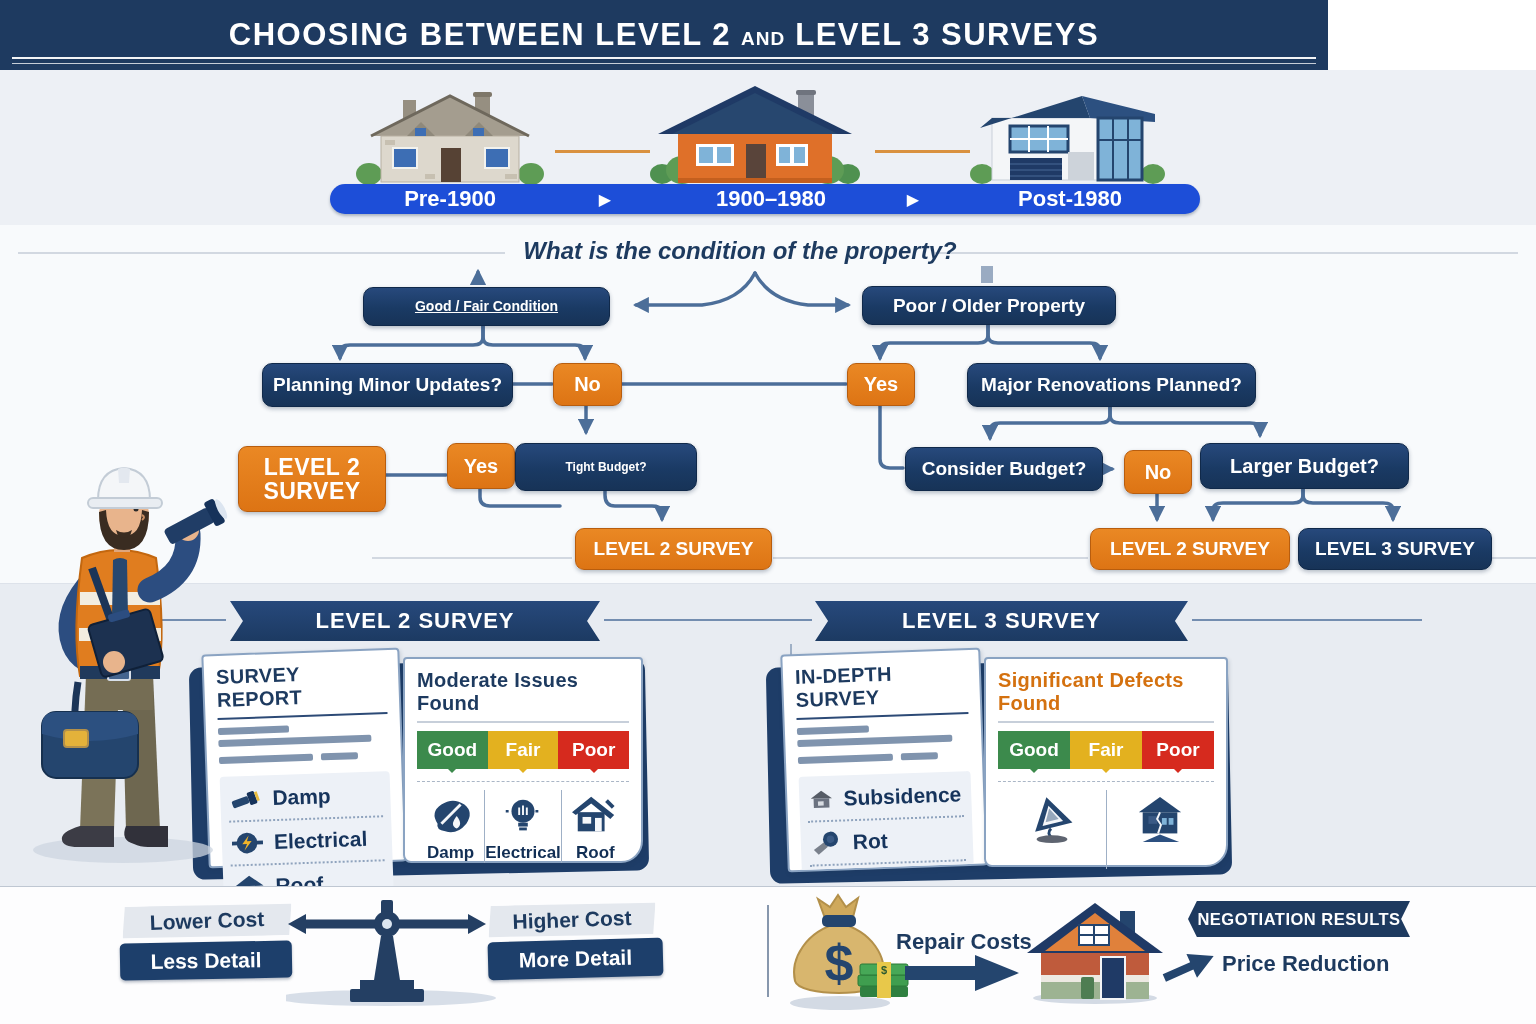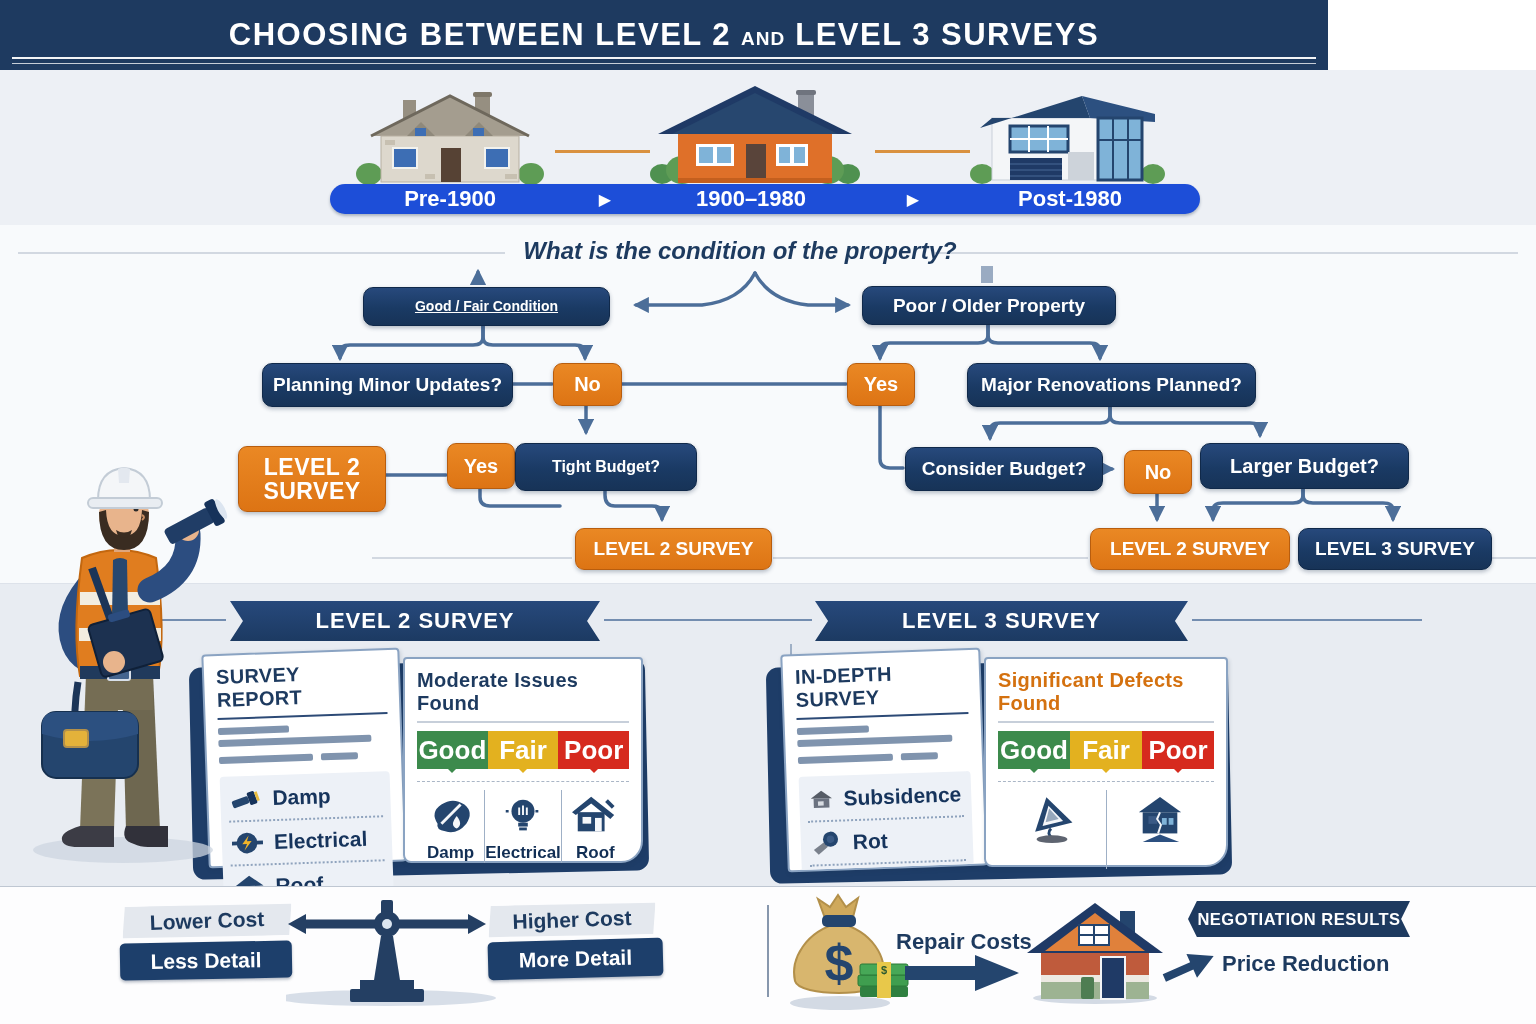--- a/index.html
+++ b/index.html
@@ -32,21 +32,21 @@
   .pg-title{font-weight:bold;color:#1D3A5F;font-size:20px;letter-spacing:.3px;}
   .pg-title.orange{color:#D4710F;}
   .pg-rule{height:0;border-top:2px solid #2C4A76;margin:6px 0 8px;}
   .pg-rule.light{border-top-color:#C7CFDA;}
   .gline{height:7px;background:#8094AE;border-radius:2px;margin:5px 0;}
   .item-panel{background:#EDF1F7;border-radius:4px;margin-top:8px;padding:2px 8px;}
   .item-row{display:flex;align-items:center;gap:10px;padding:8px 2px;border-bottom:2px dotted #8FA3BD;}
   .item-row:last-child{border-bottom:none;}
   .item-label{font-size:21px;font-weight:bold;color:#16345C;}
   .rate-bar{display:flex;height:38px;margin-top:8px;}
-  .rate-cell{flex:1;position:relative;display:flex;align-items:center;justify-content:center;color:#fff;font-weight:bold;font-size:26px;}
+  .rate-cell{flex:1;position:relative;display:flex;align-items:center;justify-content:center;color:#fff;font-weight:bold;font-size:19px;}
   .rate-cell::after{content:"";position:absolute;left:50%;bottom:-11px;transform:translateX(-50%);border:7px solid transparent;}
   .rc-good{background:#3C8A4C;}.rc-good::after{border-top-color:#3C8A4C;}
   .rc-fair{background:#E3B11F;}.rc-fair::after{border-top-color:#E3B11F;}
   .rc-poor{background:#D62A1E;}.rc-poor::after{border-top-color:#D62A1E;}
   .rate-underline{border-top:1.5px dashed #AAB6C6;margin-top:12px;}
   .issues-row{display:flex;margin-top:8px;}
   .issue-col{flex:1;display:flex;flex-direction:column;align-items:center;justify-content:flex-end;padding-top:4px;}
   .issue-col + .issue-col{border-left:1.5px solid #9FB0C6;}
   .issue-label{font-size:17px;font-weight:bold;color:#122F55;margin-top:5px;min-height:20px;}
   .vdivider{position:absolute;background:#9FB0C6;}
@@ -129,21 +129,21 @@
         <path d="M59 38 v26 M78 38 v26 M40 51 h58" stroke="#FFF" stroke-width="2"></path>
         <rect x="40" y="70" width="52" height="22" fill="#1F3A66"></rect>
           <path d="M40 76 h52 M40 82 h52 M40 88 h52" stroke="#33517E" stroke-width="2"></path>
         <rect x="98" y="64" width="26" height="28" fill="#CDD3DA"></rect>
       </svg>
     </div>
 
     <div class="abs tl-bar">
       <span class="tl-label" style="left:40px;width:160px;">Pre-1900</span>
       <span class="tl-sep" style="left:260px;width:30px;">▶</span>
-      <span class="tl-label" style="left:326px;width:190px;">1900–1980</span>
+      <span class="tl-label" style="left:346px;width:190px;">1900–1980</span>
       <span class="tl-sep" style="left:568px;width:30px;">▶</span>
       <span class="tl-label" style="left:650px;width:180px;">Post-1980</span>
     </div>
   </div>
 
   <div class="abs flow-sec">
     <svg class="abs" style="left:0;top:0;" width="1536" height="358" viewBox="0 0 1536 358">
       <defs>
         <marker id="ah" viewBox="0 0 10 10" refX="8" refY="5" markerWidth="4.6" markerHeight="4.6" orient="auto-start-reverse">
           <path d="M0,0 L10,5 L0,10 z" fill="#4C6E99"></path>
@@ -189,21 +189,21 @@
     <div class="node dark" style="left:262px;top:138px;width:249px;height:42px;font-size:19px;">Planning Minor Updates?</div>
     <div class="node orange" style="left:553px;top:138px;width:67px;height:41px;font-size:20px;">No</div>
     <div class="node orange" style="left:847px;top:138px;width:66px;height:41px;font-size:20px;">Yes</div>
     <div class="node dark" style="left:967px;top:138px;width:287px;height:42px;font-size:19px;">Major Renovations Planned?</div>
 
     <div class="node orange" style="left:238px;top:221px;width:146px;height:64px;font-size:23px;letter-spacing:.5px;">
       <span>LEVEL 2</span>
       <span>SURVEY</span>
     </div>
     <div class="node orange" style="left:447px;top:218px;width:66px;height:44px;font-size:20px;">Yes</div>
-    <div class="node dark" style="left:515px;top:218px;width:180px;height:46px;font-size:16px;">Tight Budget?</div>
+    <div class="node dark" style="left:515px;top:218px;width:180px;height:46px;font-size:12px;">Tight Budget?</div>
     <div class="node dark" style="left:905px;top:222px;width:196px;height:42px;font-size:19px;">Consider Budget?</div>
     <div class="node orange" style="left:1124px;top:225px;width:66px;height:42px;font-size:20px;">No</div>
     <div class="node dark" style="left:1200px;top:218px;width:207px;height:44px;font-size:20px;">Larger Budget?</div>
 
     <div class="node orange" style="left:575px;top:303px;width:195px;height:40px;font-size:19px;">LEVEL 2 SURVEY</div>
     <div class="node orange" style="left:1090px;top:303px;width:198px;height:40px;font-size:19px;">LEVEL 2 SURVEY</div>
     <div class="node dark" style="left:1298px;top:303px;width:192px;height:40px;font-size:19px;">LEVEL 3 SURVEY</div>
   </div>
 
   <div class="abs books-sec">

